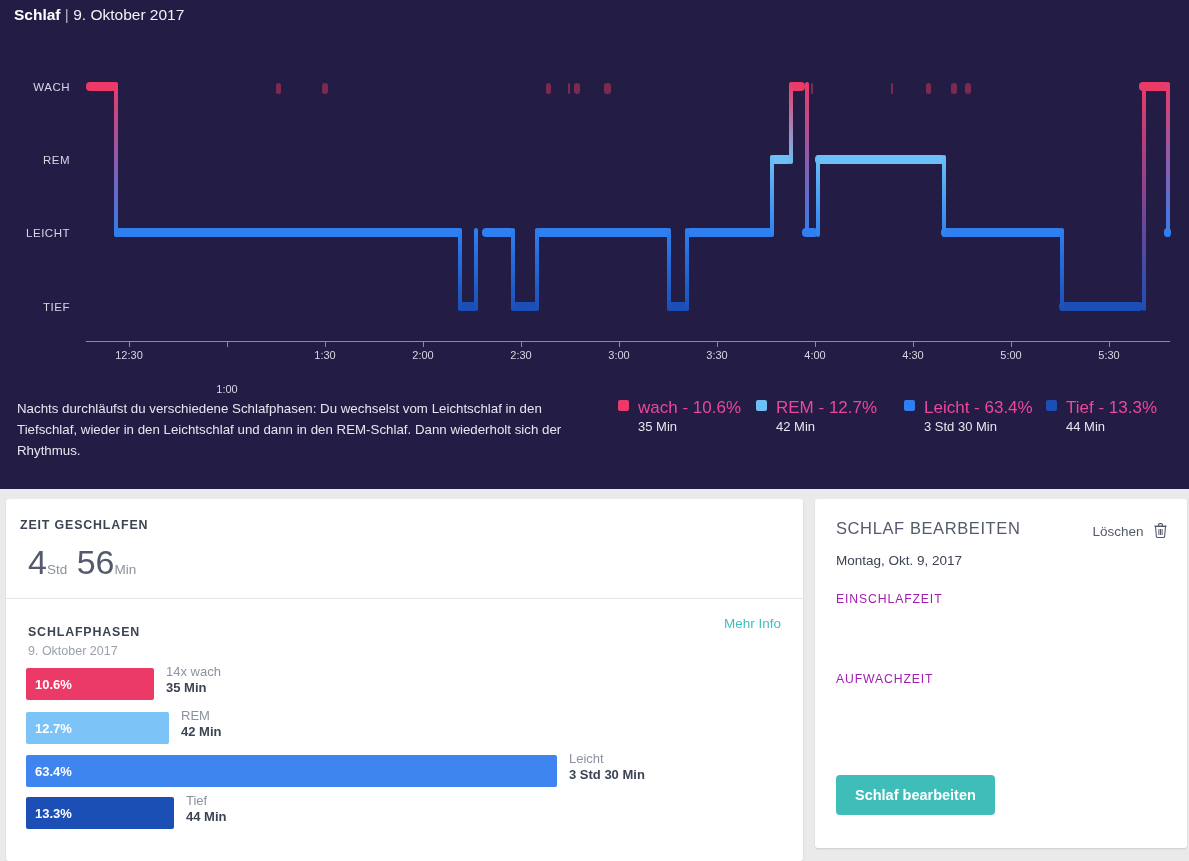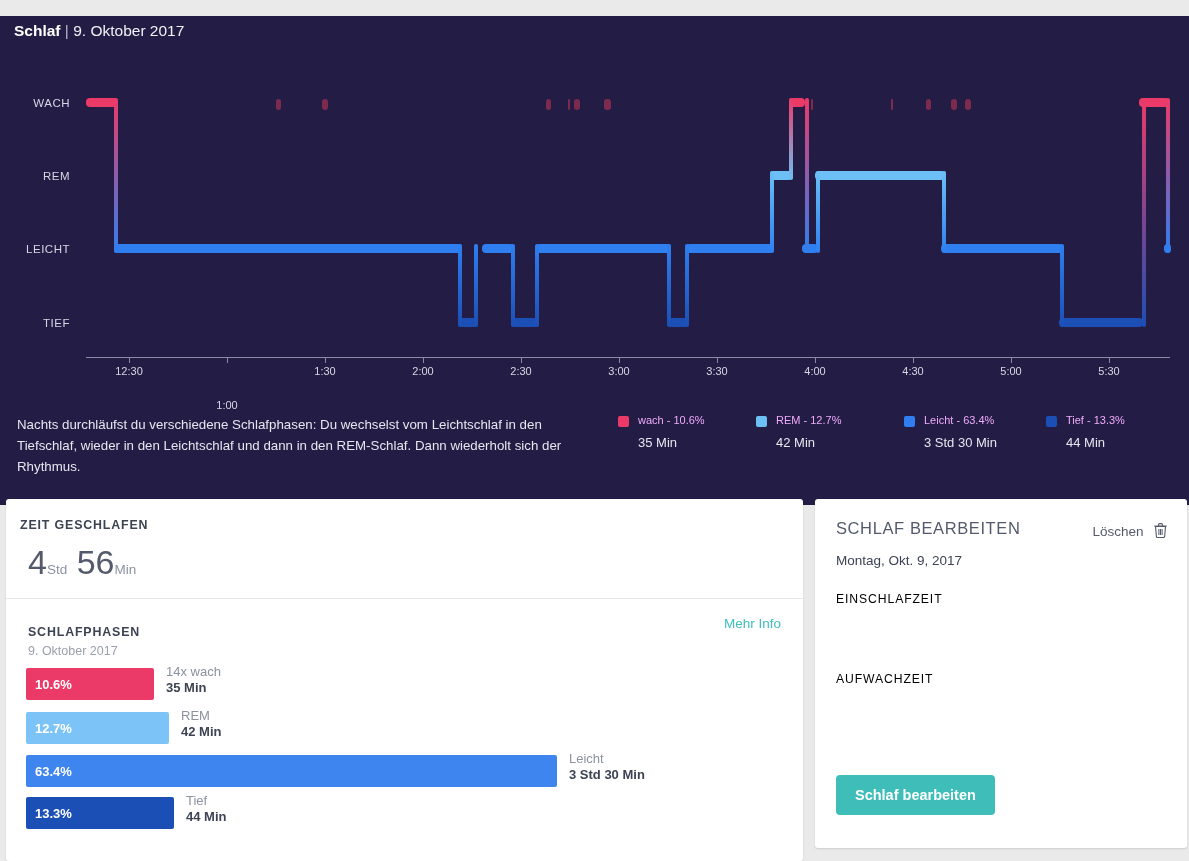--- a/index.html
+++ b/index.html
@@ -6,21 +6,21 @@
   html, body {
     width: 1189px; height: 861px;
     font-family: "Liberation Sans", sans-serif;
     background: #ffffff;
     overflow: hidden;
   }
   .page { position: relative; width: 1189px; height: 861px; background: #eaeaea; }
 
   
   .hero {
-    position: absolute; left: 0; top: 16px; width: 1189px; height: 489px;
+    position: absolute; left: 0; top: 0; width: 1189px; height: 489px;
     background: #231c44;
   }
   .hero-title {
     position: absolute; left: 14px; top: 6px;
     font-size: 15.5px; color: #ffffff;
   }
   .hero-title .bold { font-weight: bold; }
   .hero-title .sep { color: #b9b6cc; font-weight: normal; }
   .hero-title .date { font-weight: normal; color: #f2f1f6; }
 
@@ -51,21 +51,21 @@
   
   .desc {
     position: absolute; left: 17px; top: 398px; width: 580px;
     font-size: 13.3px; line-height: 21px; color: #e7e6ef;
   }
   .legend { position: absolute; top: 398px; height: 50px; }
   .legend .sw {
     position: absolute; left: 0; top: 2px; width: 11px; height: 11px; border-radius: 2px;
   }
   .legend .lg-label {
-    position: absolute; left: 20px; top: 0; font-size: 11px; color: #f0abfc; white-space: nowrap;
+    position: absolute; left: 20px; top: 0; font-size: 17px; color: #ec4899; white-space: nowrap;
   }
   .legend .lg-sub {
     position: absolute; left: 20px; top: 21px; font-size: 13px; color: #e7e6ef; white-space: nowrap;
   }
 
   
   .card {
     position: absolute; background: #ffffff; border-radius: 3px;
     box-shadow: 0 1px 2px rgba(0,0,0,.13);
   }
@@ -94,21 +94,21 @@
   }
   .phase-val {
     position: absolute; top: 12px; font-size: 13px; font-weight: bold; color: #3c4353; white-space: nowrap;
   }
 
   .card-right { left: 815px; top: 499px; width: 372px; height: 349px; }
   .edit-title { font-size: 16.5px; color: #535a6b; letter-spacing: .6px; }
   .loeschen { font-size: 13.5px; color: #535a6b; margin-left: 22px; }
   .trash-icon { display: inline-block; vertical-align: -2px; margin-left: 6px; }
   .edit-date { font-size: 13.5px; color: #3c4353; }
-  .fieldlabel { font-size: 12.2px; color: #000000; letter-spacing: .9px; }
+  .fieldlabel { font-size: 12.2px; color: #a21caf; letter-spacing: .9px; }
   .tinput {
     width: 330px; height: 36px; border: 1px solid #d9dde2; border-radius: 4px;
     background: #fff; font-size: 14.5px; color: #2b2f3a; padding: 0 12px;
     font-family: "Liberation Sans", sans-serif;
   }
   .tbtn {
     height: 40px; padding: 0 19px; border: none; border-radius: 4px;
     background: #3fbdb8; color: #ffffff; font-size: 14.5px; font-weight: bold;
     font-family: "Liberation Sans", sans-serif; cursor: pointer;
   }

